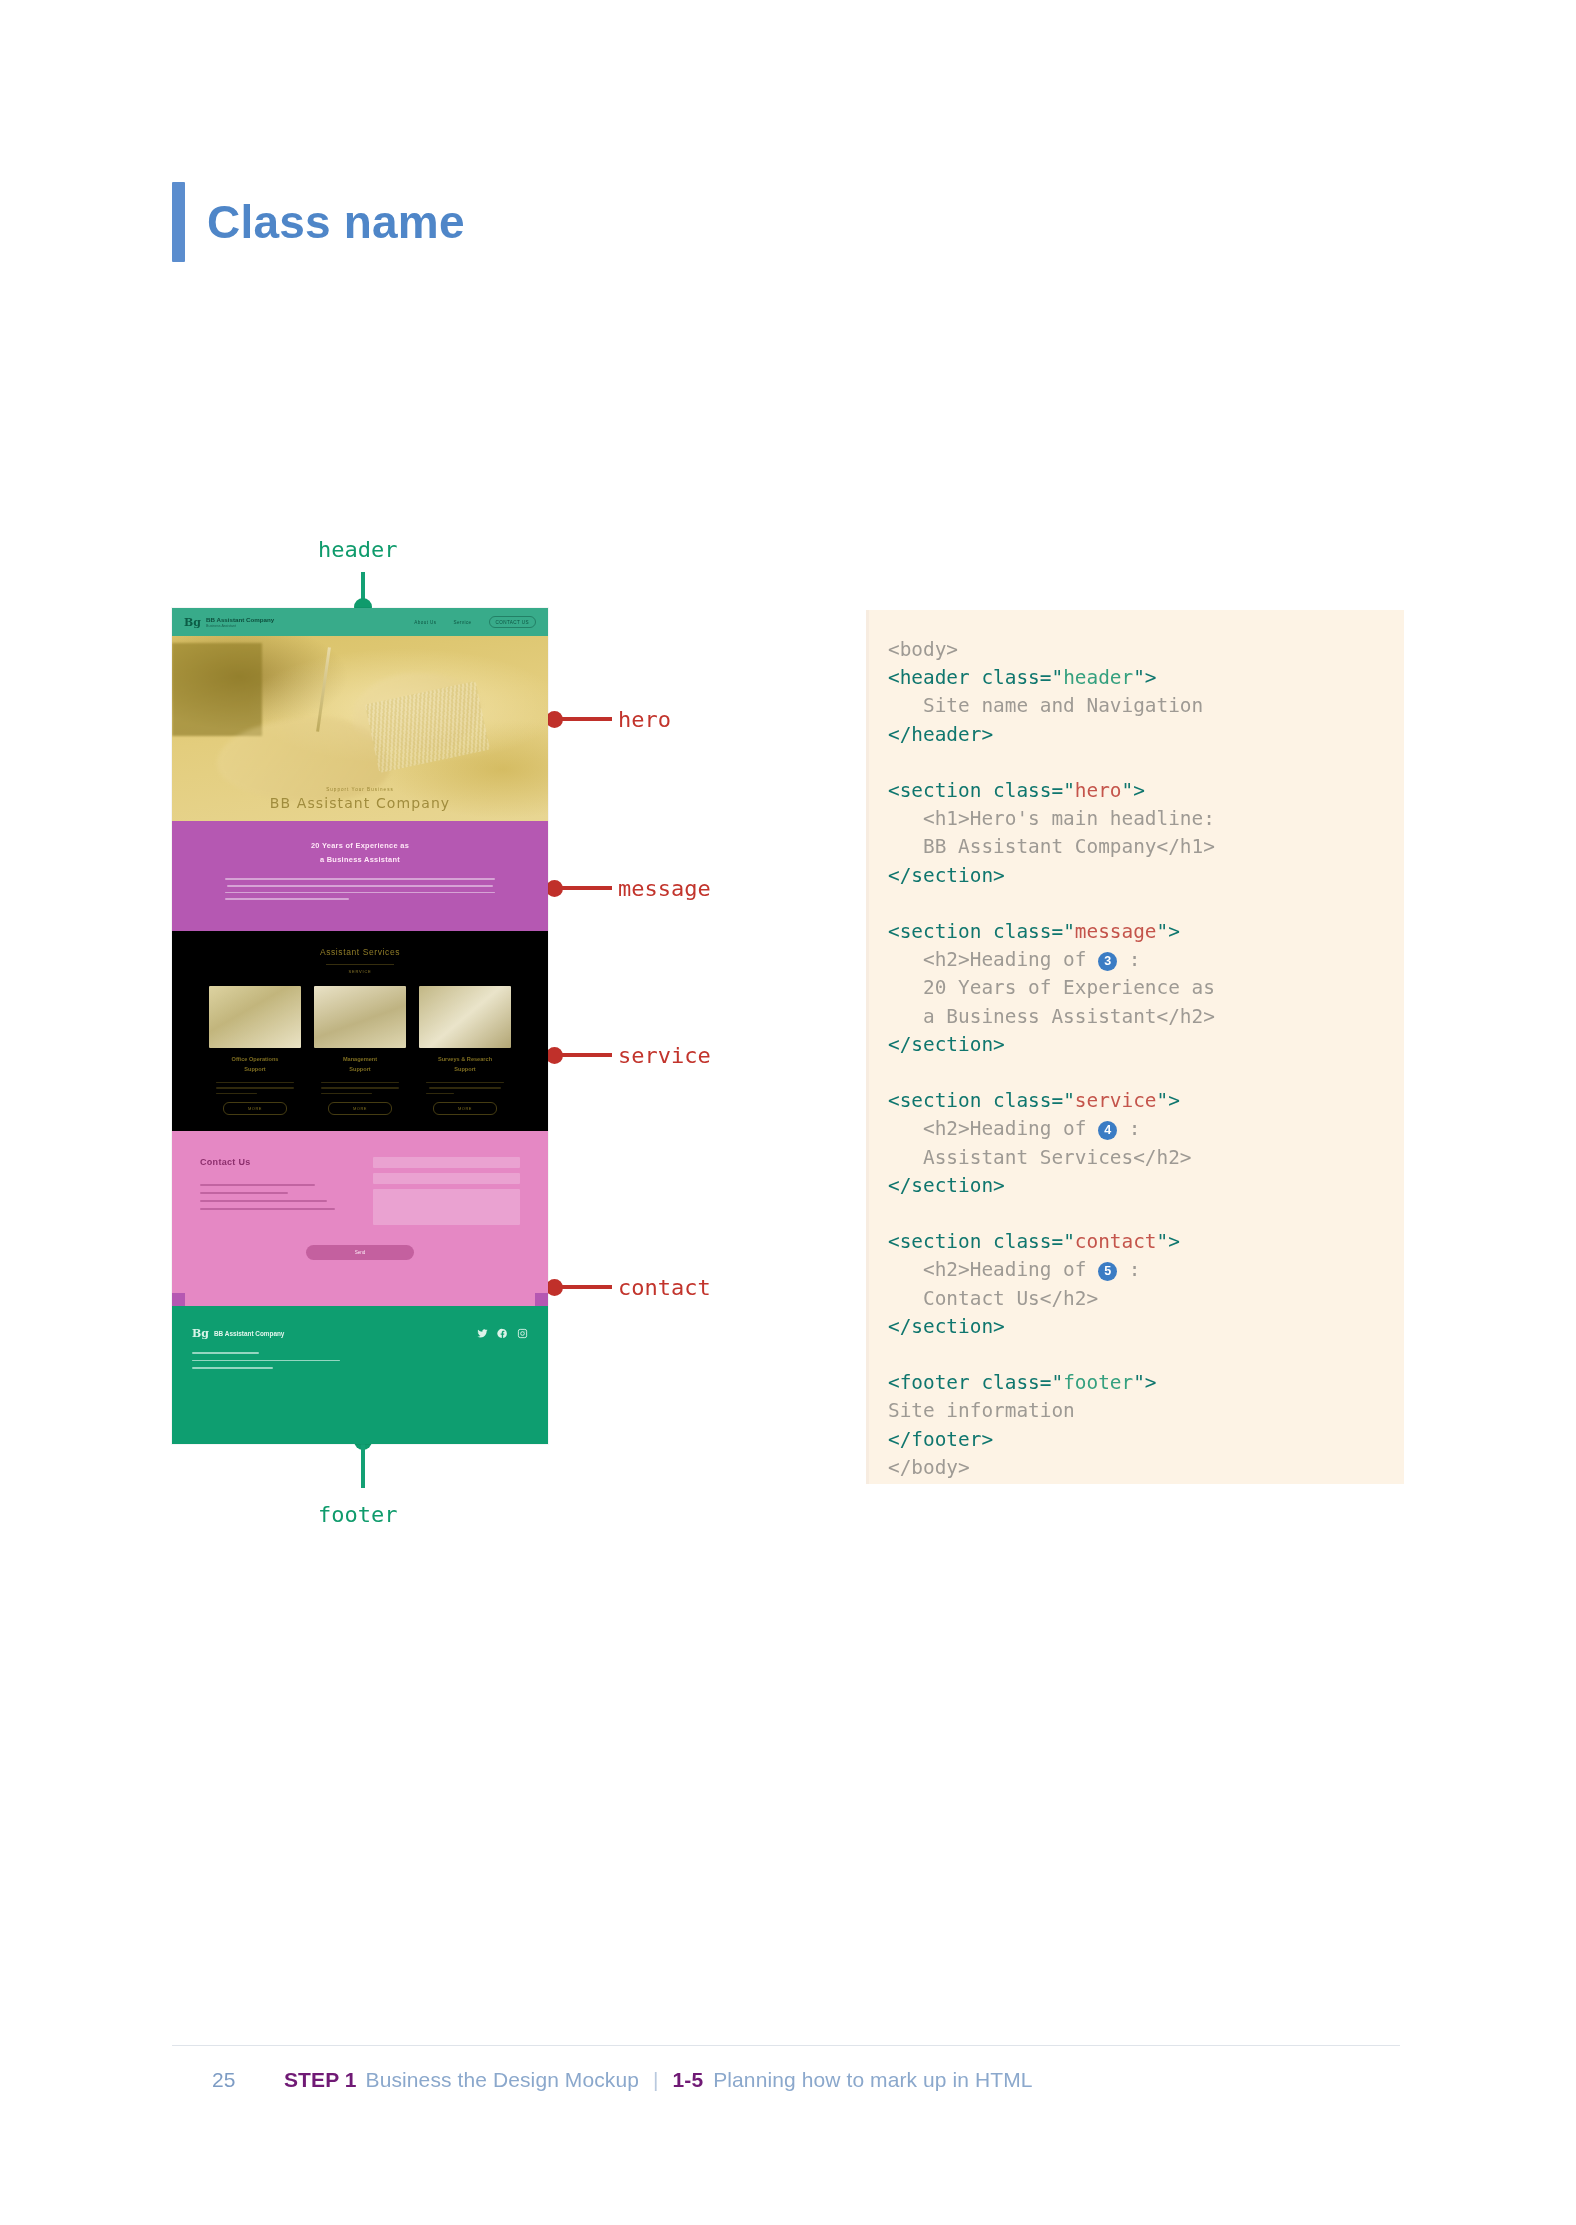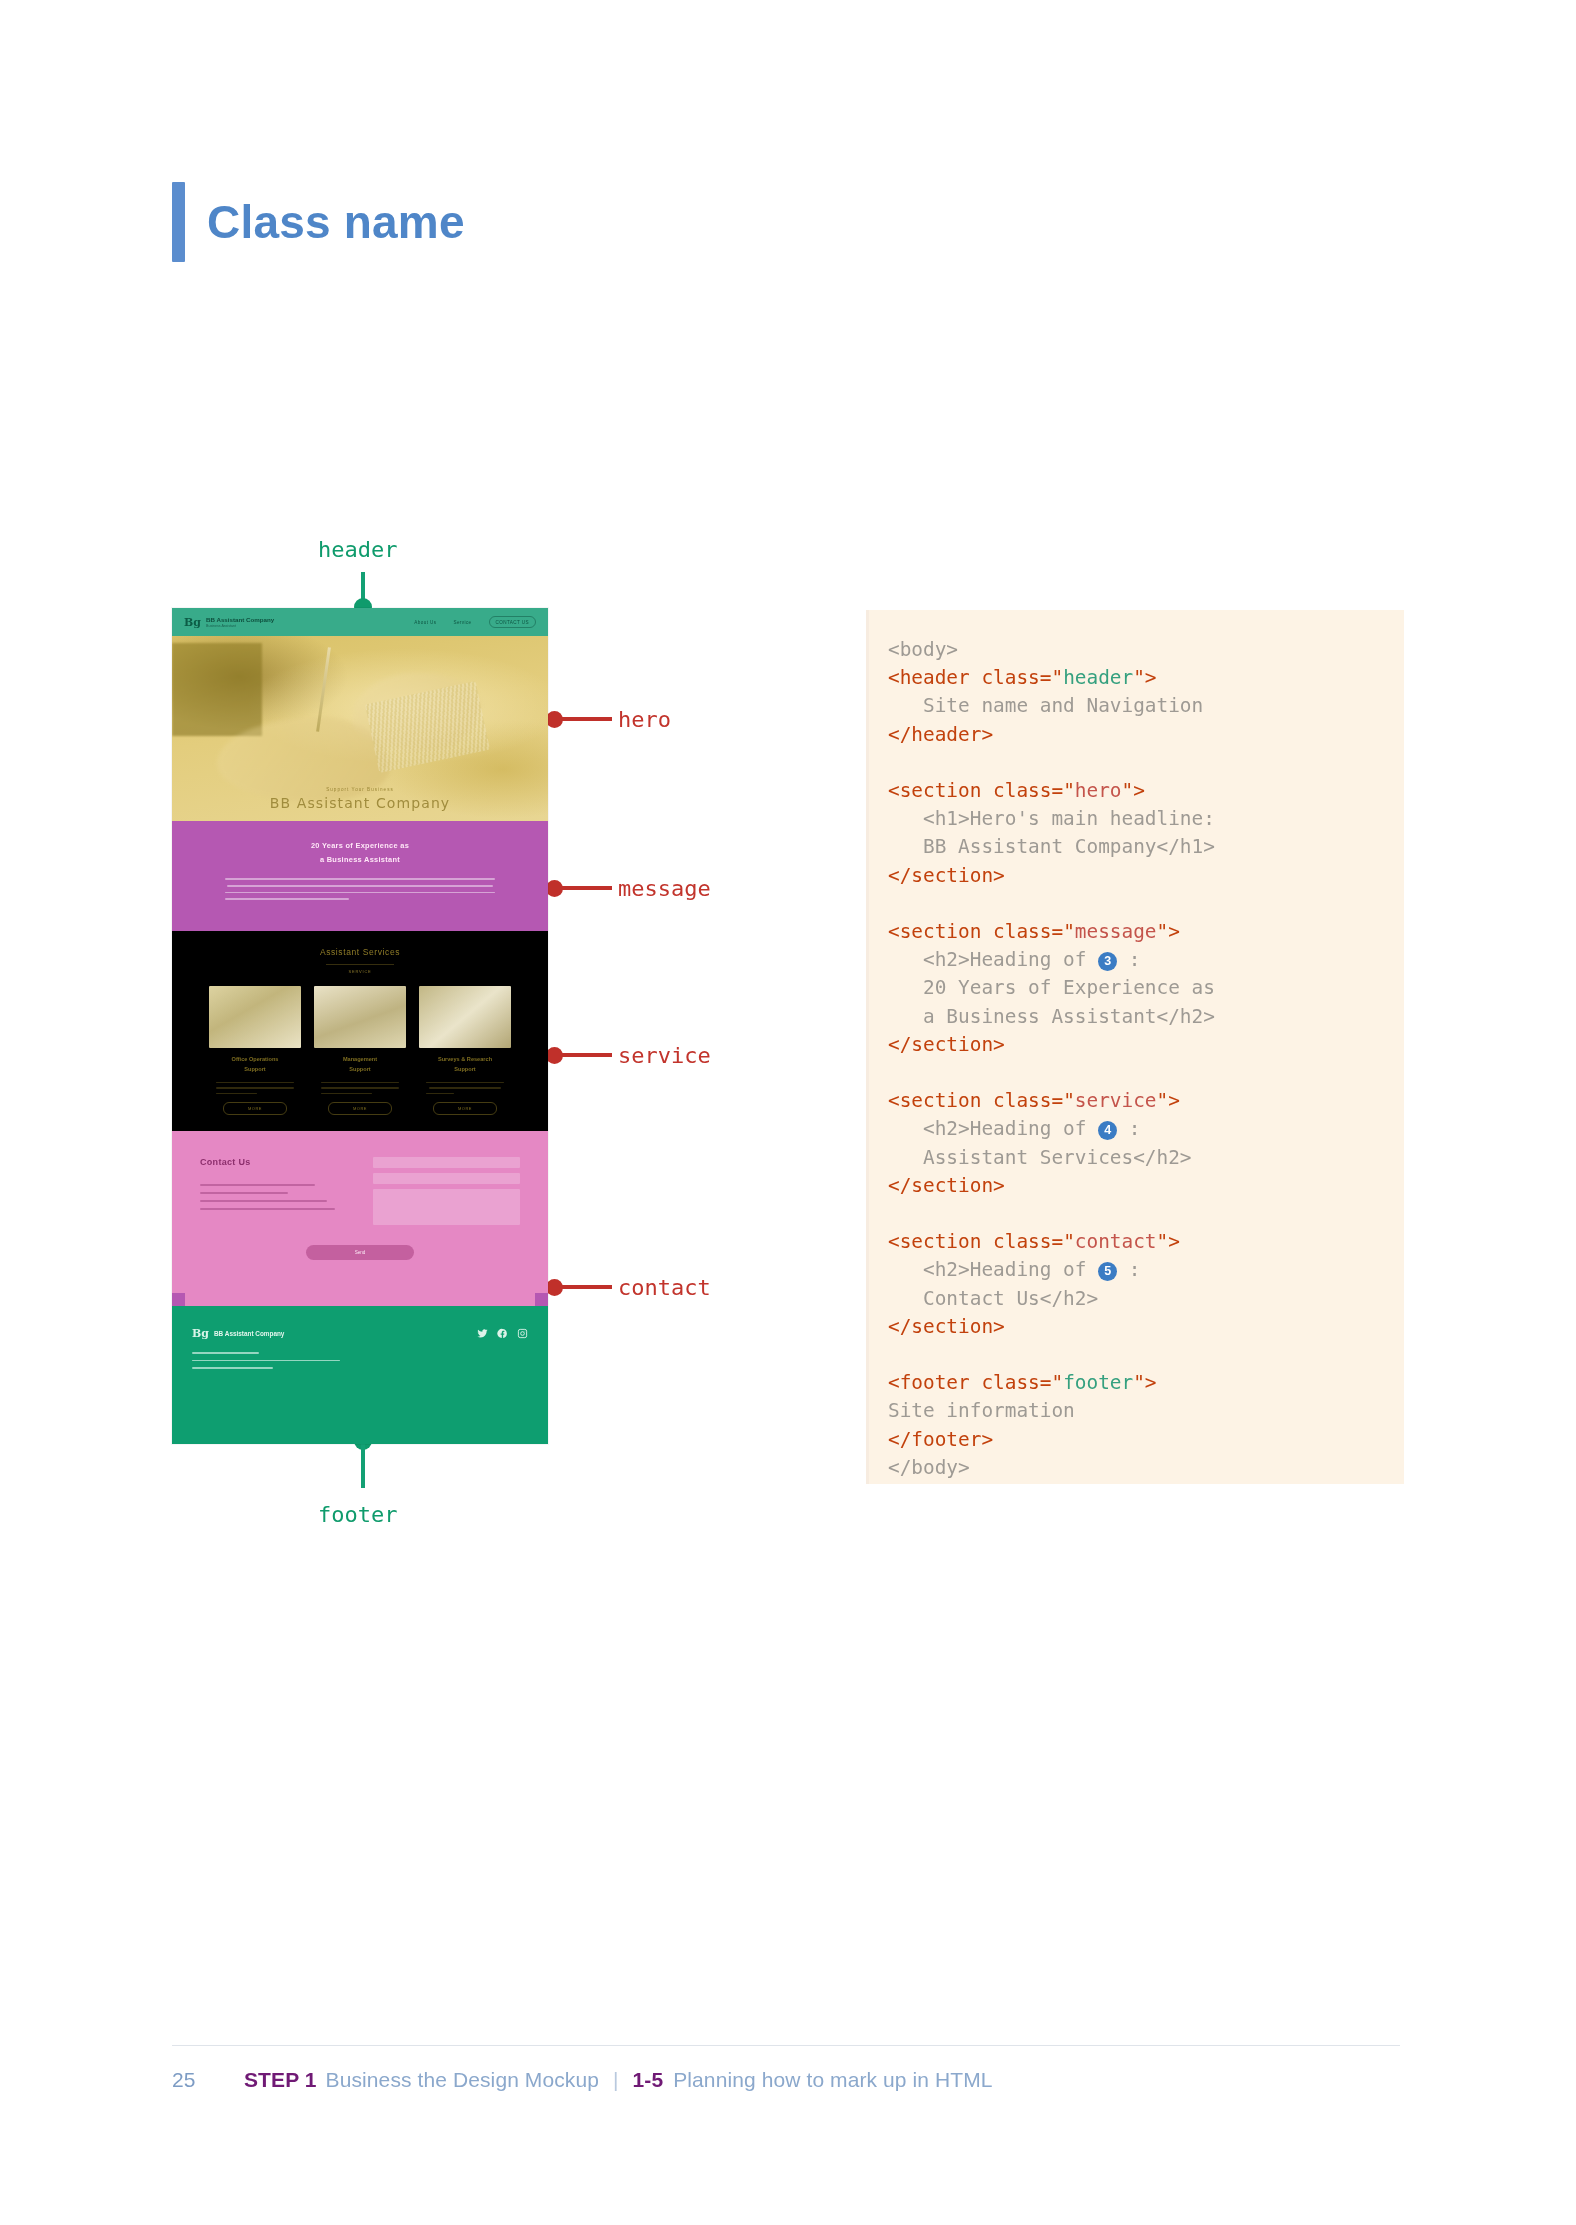--- a/index.html
+++ b/index.html
@@ -193,37 +193,37 @@
     background:#fdf3e5;box-sizing:border-box;padding:26px 0 0 22px;
   }
   .code-panel::before{
     content:"";position:absolute;left:0;top:0;bottom:0;width:3px;background:#f7ece0;
   }
   pre.code{
     margin:0;font-family:"DejaVu Sans Mono","Liberation Mono",monospace;
     font-size:19.4px;line-height:28.2px;color:#2a2a2a;white-space:pre;
   }
   .tok-dim{color:#9e9a94;}
-  .tok-tag{color:#c2410c;}
+  .tok-tag{color:#0f766e;}
   .tok-green{color:#35a07f;}
   .tok-red{color:#c4544b;}
   .cnum{
     display:inline-block;width:19px;height:19px;border-radius:50%;
     background:#3b7cc4;color:#fff;font-size:12.5px;line-height:19px;
     text-align:center;vertical-align:1px;font-family:"Liberation Sans",sans-serif;
     font-weight:bold;
   }
 
   
   .pg-rule{position:absolute;left:172px;top:2045px;width:1228px;height:1px;background:#dfe4ea;}
   .pg-foot{
     position:absolute;left:172px;top:2068px;display:flex;align-items:baseline;
     color:#7d9cc4;font-size:21px;letter-spacing:.1px;
   }
-  .pg-num{width:72px;}
+  .pg-num{width:72px;margin-left:40px;}
   .pg-step{font-weight:bold;color:#701a75;margin-right:9px;}
   .pg-sep{margin:0 14px;color:#b9c9de;}
   .pg-dim{color:#8ba8cc;}
 </style>
 </head>
 <body>
 
 <div class="page">
 
   <div class="heading-row">

